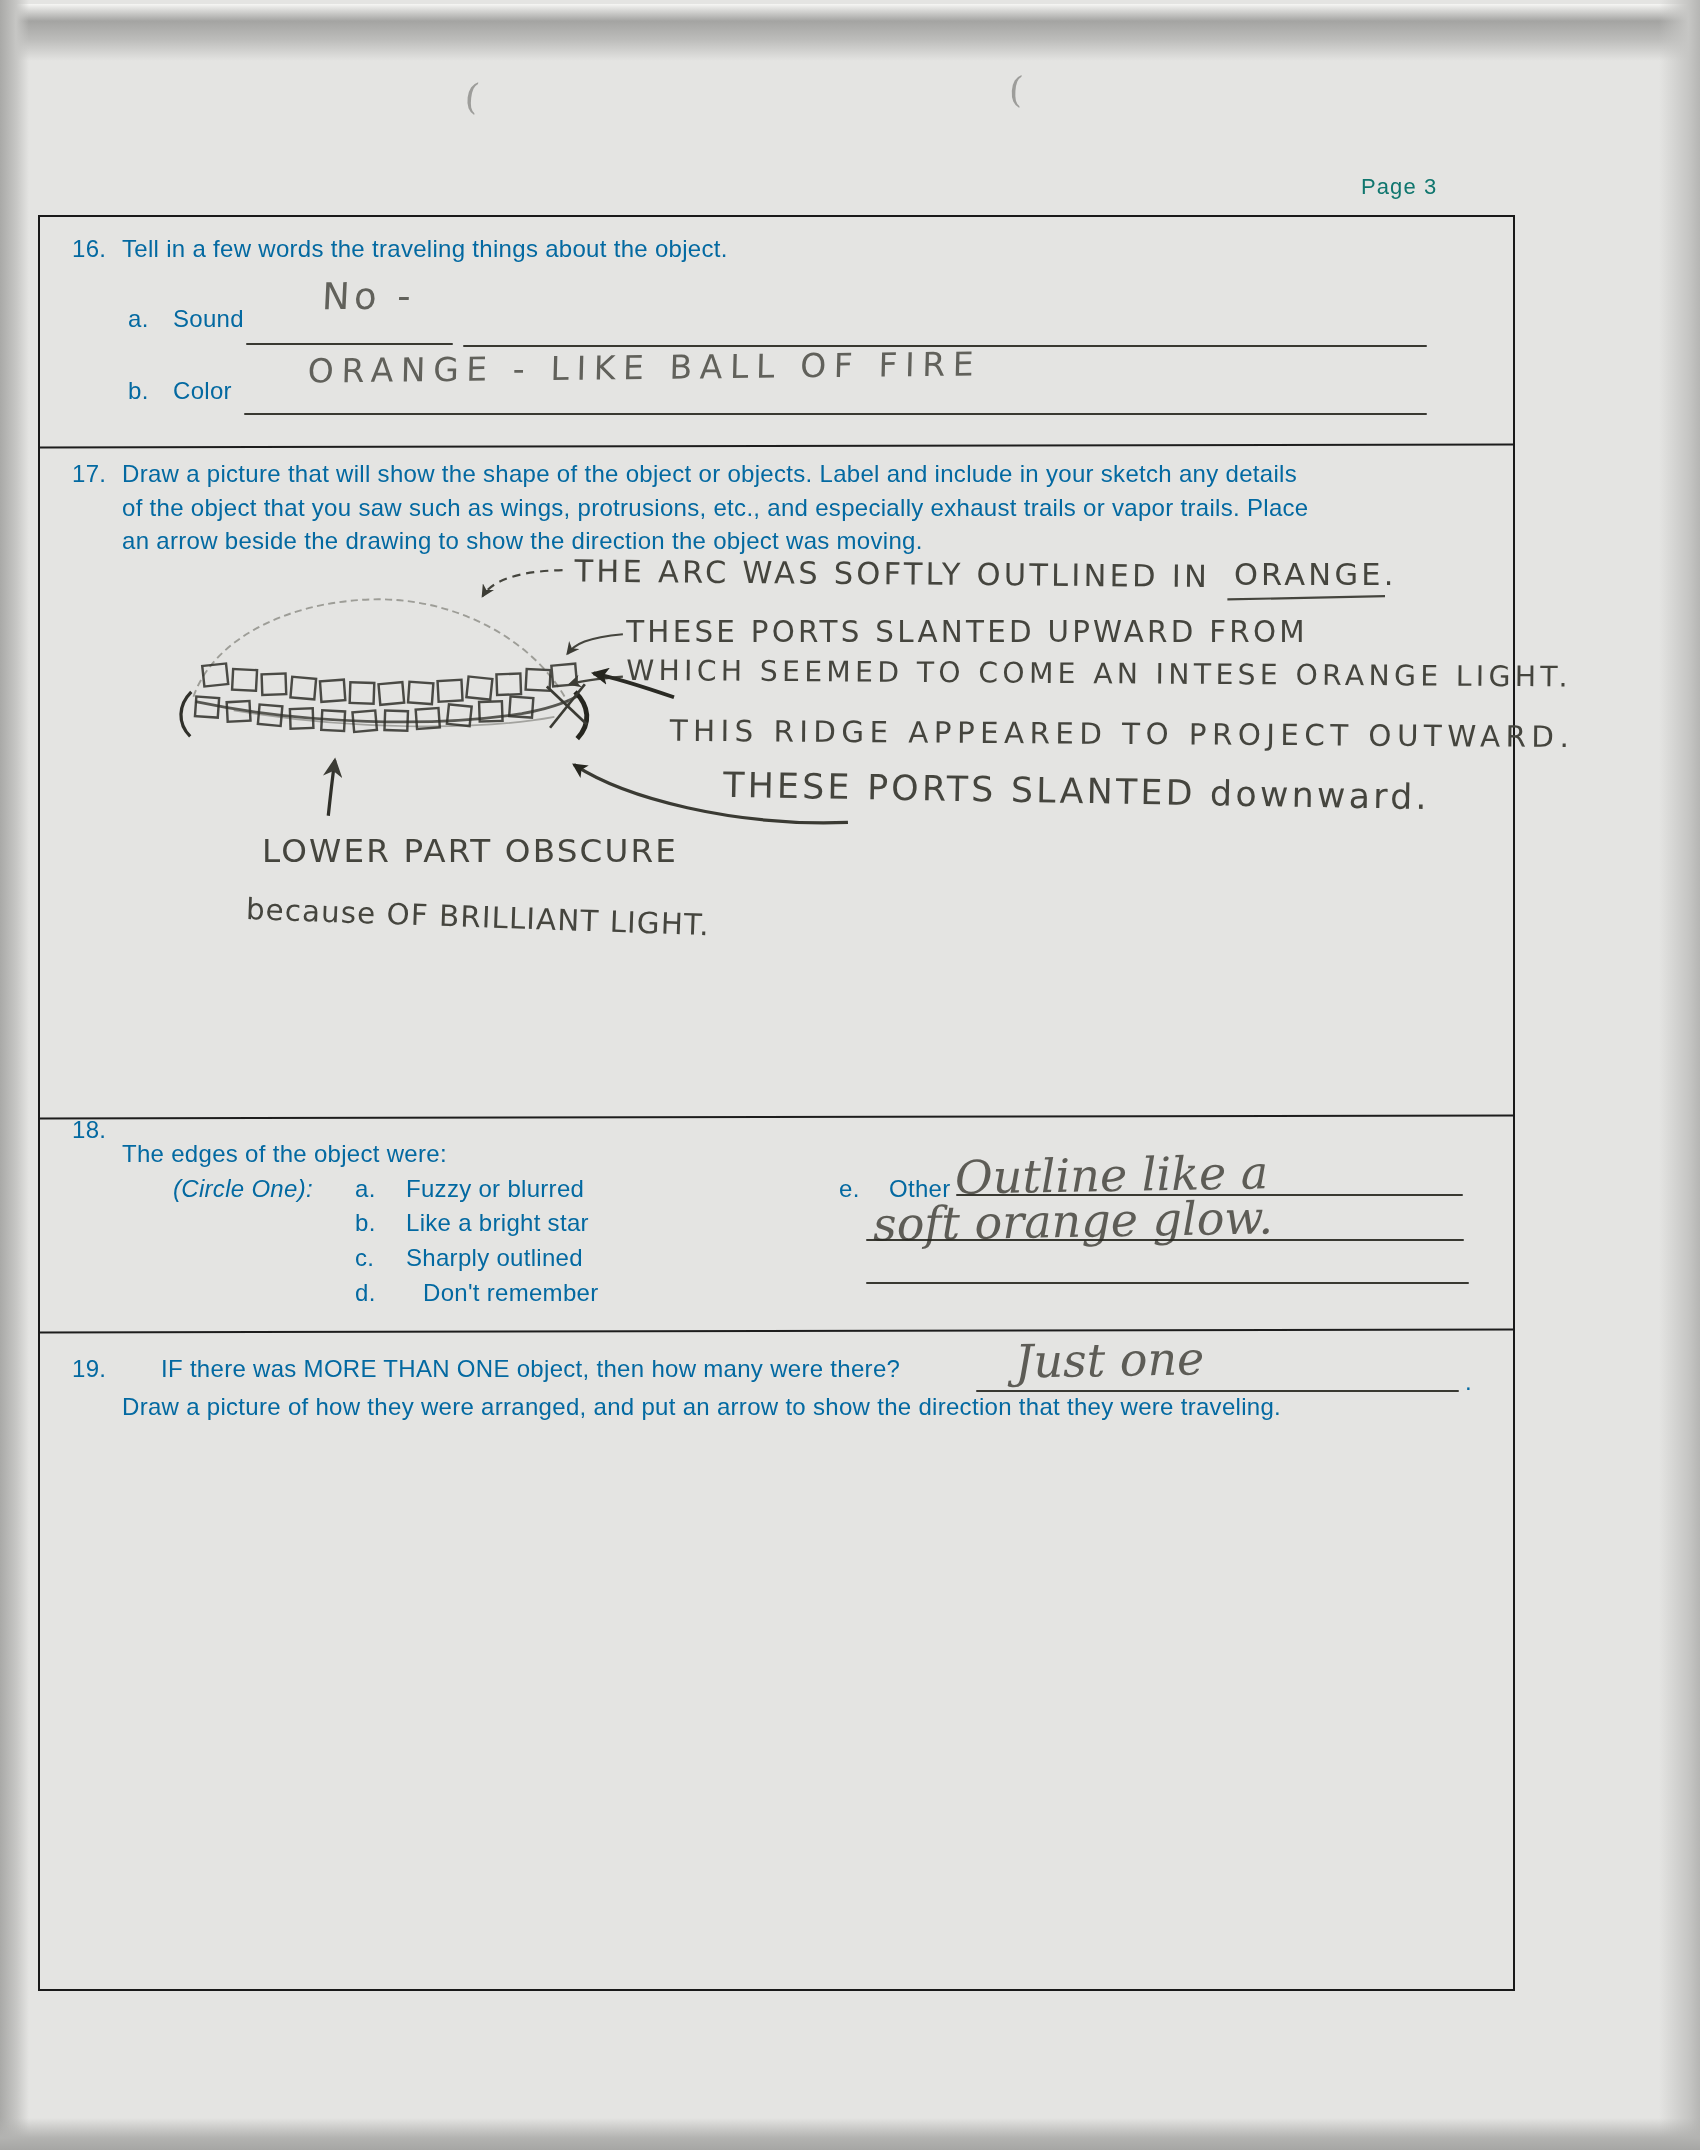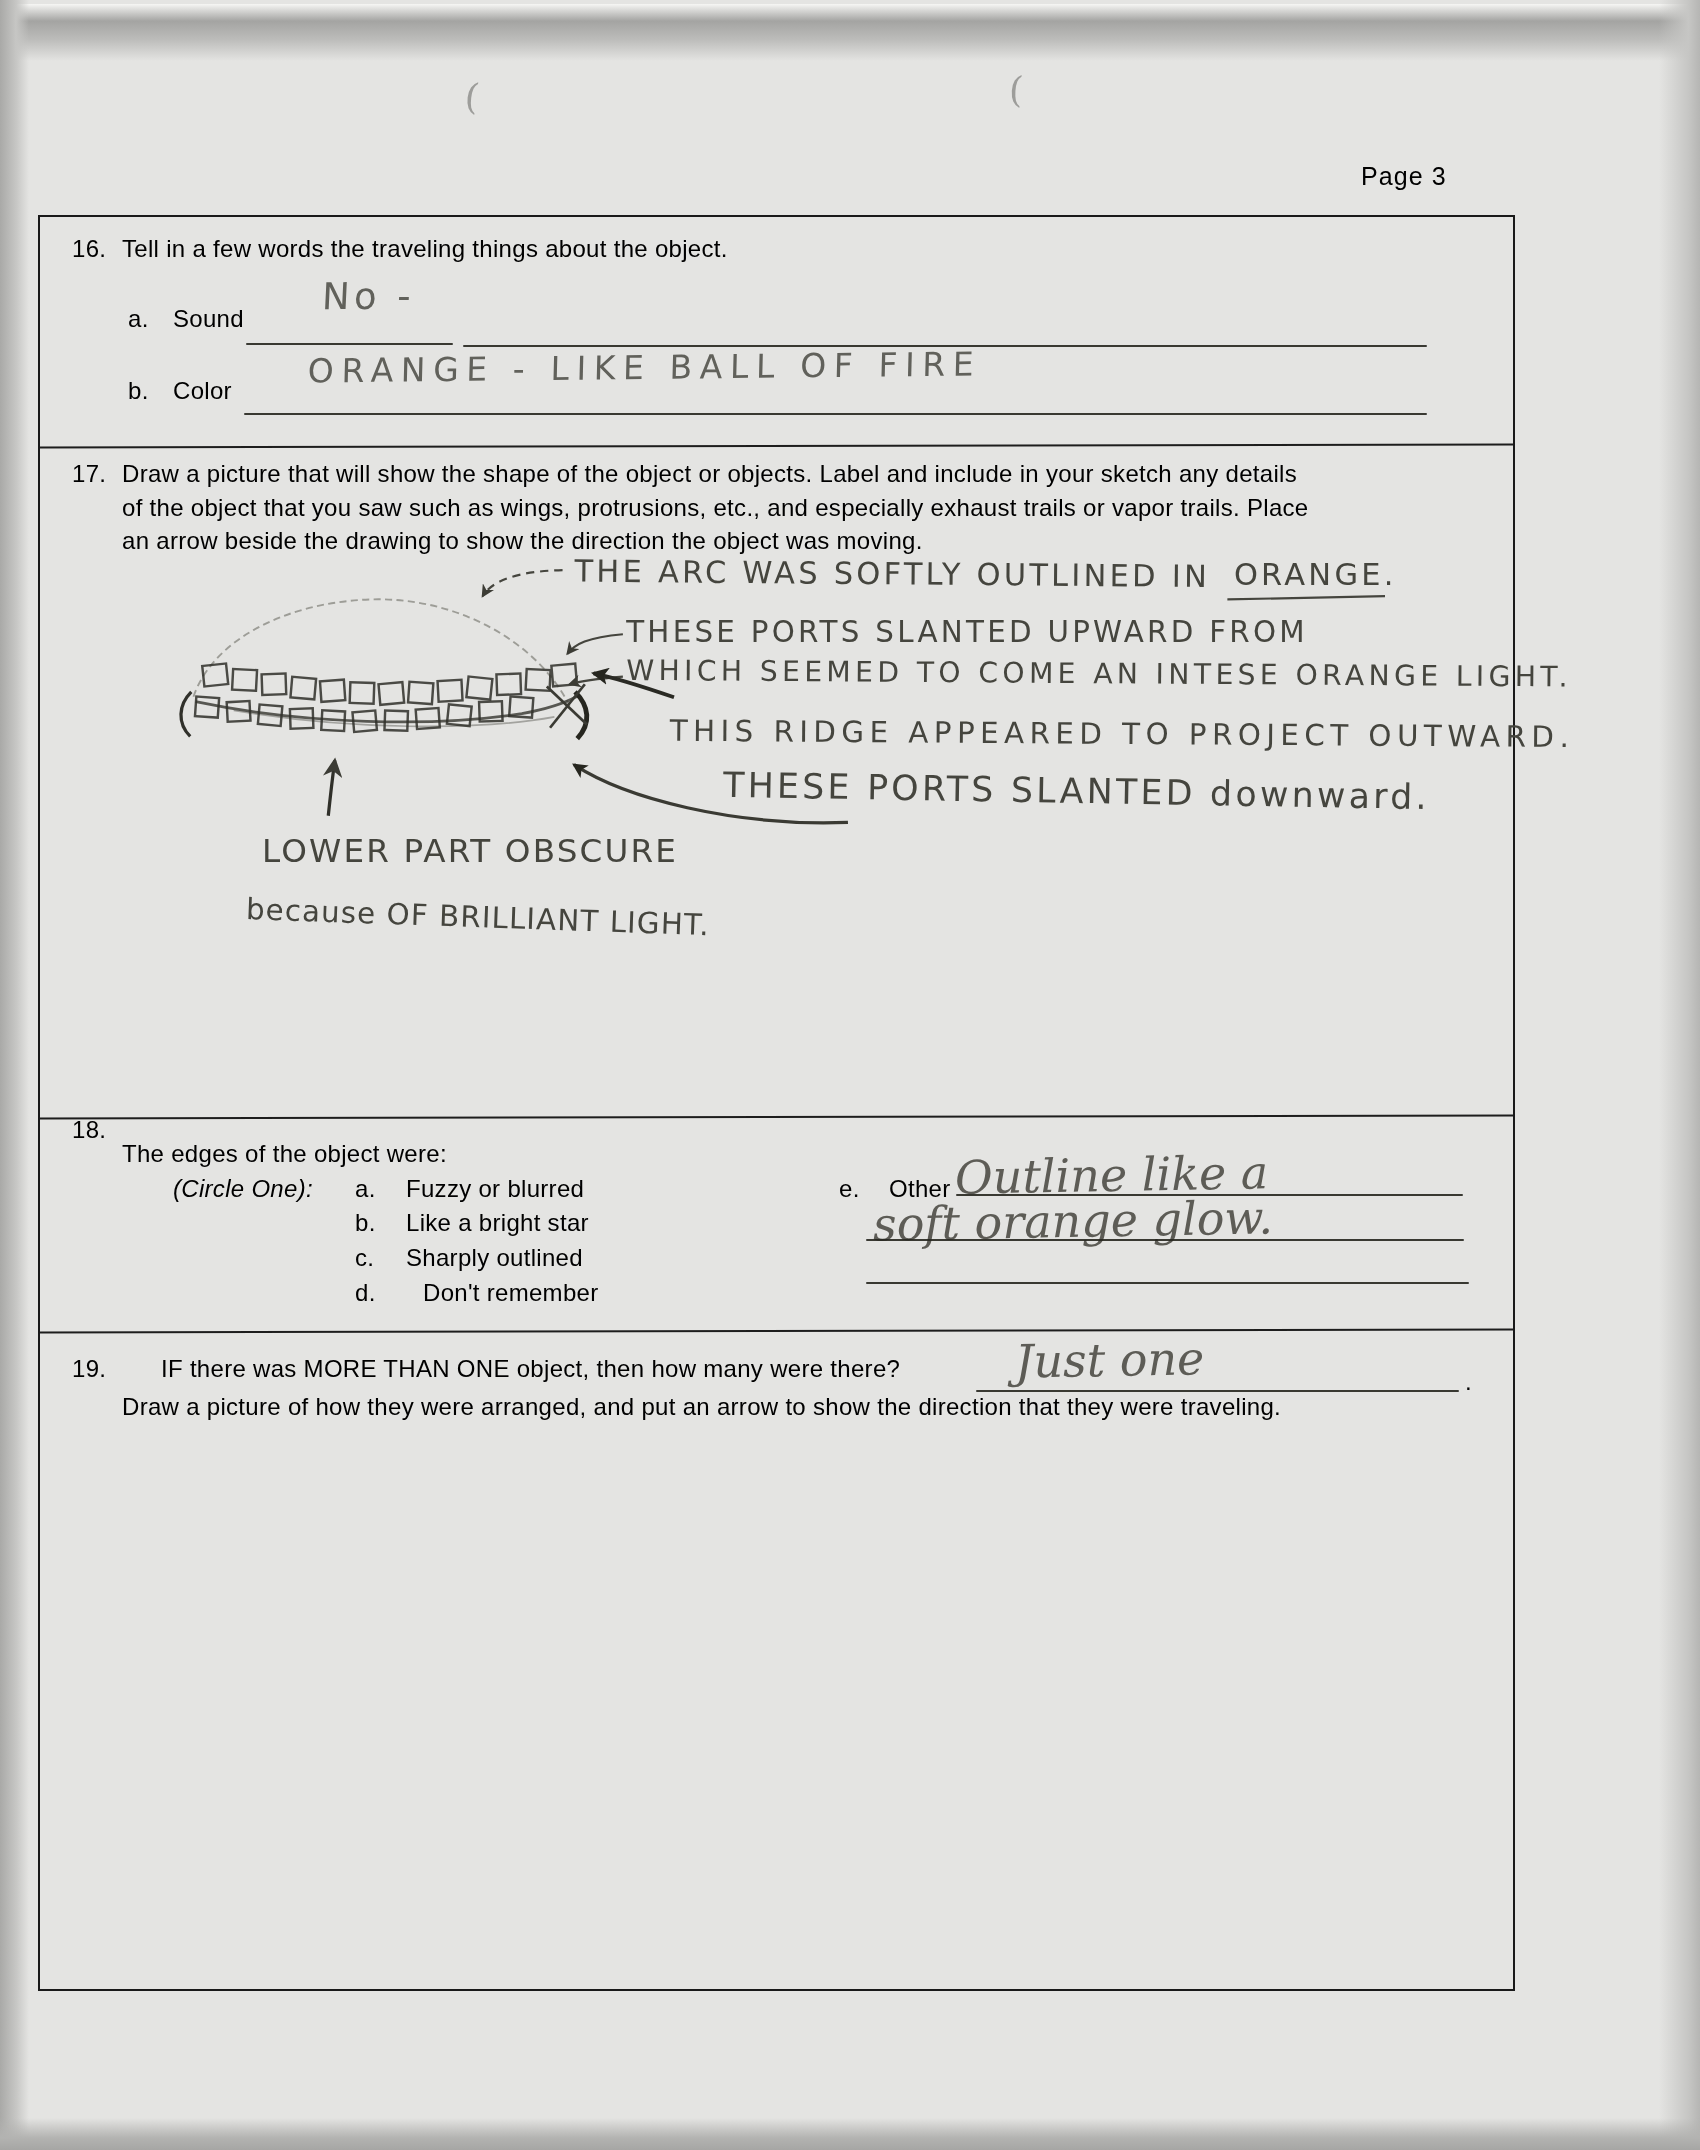--- a/index.html
+++ b/index.html
@@ -3,34 +3,34 @@
 <meta charset="utf-8">
 <style>
   html,body{margin:0;padding:0;}
   body{
     width:1701px;height:2151px;position:relative;overflow:hidden;
     background:#e4e4e2;
     font-family:"Liberation Sans",sans-serif;
   }
   .abs{position:absolute;}
   
-  .t{position:absolute;font-size:24px;color:#000000;letter-spacing:0.3px;white-space:nowrap;}
+  .t{position:absolute;font-size:24px;color:#0369a1;letter-spacing:0.3px;white-space:nowrap;}
   .it{font-style:italic;}
   
   .hw{position:absolute;font-family:"DejaVu Sans",sans-serif;color:#4b4b44;white-space:nowrap;
       transform:skewX(-3deg) rotate(-.4deg);opacity:.85;}
   
   .cur{position:absolute;font-family:"DejaVu Serif",serif;font-style:italic;color:#403f38;
        white-space:nowrap;opacity:.82;transform:rotate(-1deg);}
   
   .ln{position:absolute;height:2.2px;background:#26261f;border-radius:1.1px;opacity:.9;}
   .divider{position:absolute;height:2.2px;background:#1d1d1d;transform:rotate(-.12deg);}
   .formbox{position:absolute;left:38px;top:215px;width:1477px;height:1776px;
            border:2.2px solid #191919;box-sizing:border-box;background:transparent;}
-  .page-label{position:absolute;left:1361px;top:162px;font-size:25px;color:#000000;letter-spacing:1.1px;}
+  .page-label{position:absolute;left:1361px;top:174px;font-size:22px;color:#0f766e;letter-spacing:1.1px;}
   .stray{position:absolute;font-size:36px;color:rgba(50,50,48,.4);font-family:"DejaVu Serif",serif;}
   
   .top-band{position:absolute;left:0;top:4.4px;width:1701px;height:57px;
             background:linear-gradient(180deg,#f6f6f4 0%,#a4a4a2 30%,#bcbcba 62%,#e4e4e2 100%);}
   .left-band{position:absolute;left:0;top:0;width:29px;height:2151px;
              background:linear-gradient(90deg,#a9a9a7 0%,#c6c6c4 55%,rgba(228,228,226,0) 100%);}
   .right-band{position:absolute;left:1659px;top:0;width:42px;height:2151px;
               background:linear-gradient(90deg,rgba(228,228,226,0) 0%,#c6c6c4 70%,#b4b4b2 100%);}
   .bottom-band{position:absolute;left:0;top:2118px;width:1701px;height:33px;
                background:linear-gradient(180deg,rgba(228,228,226,0) 0%,#b3b3b1 60%,#a5a5a3 100%);}

